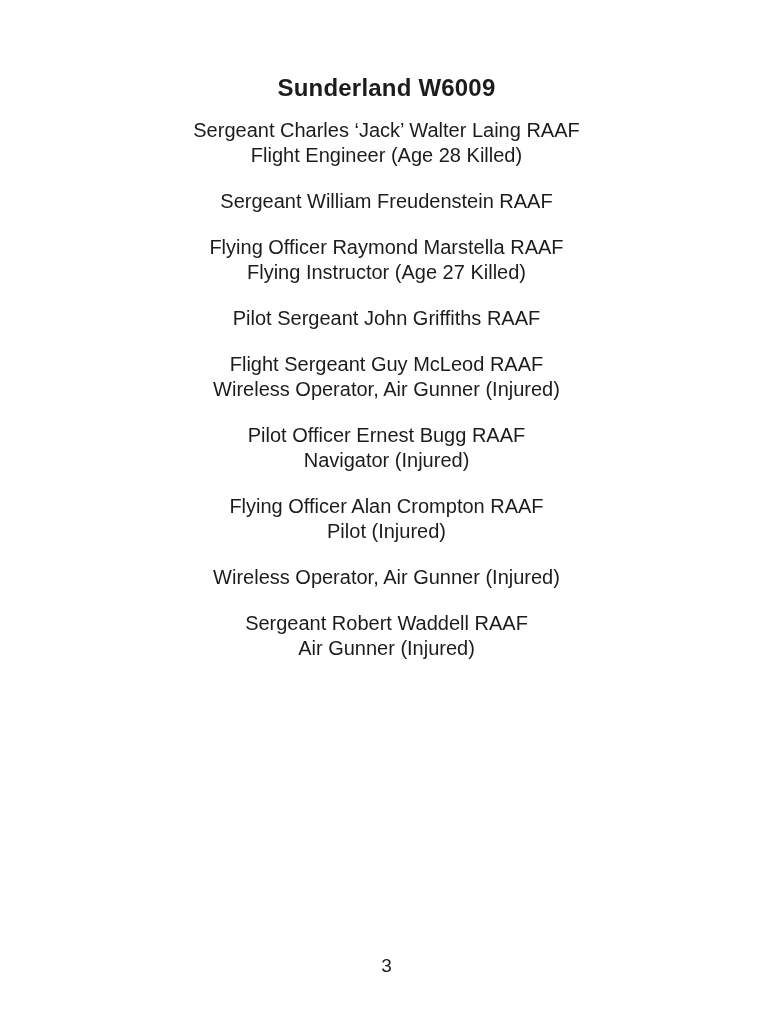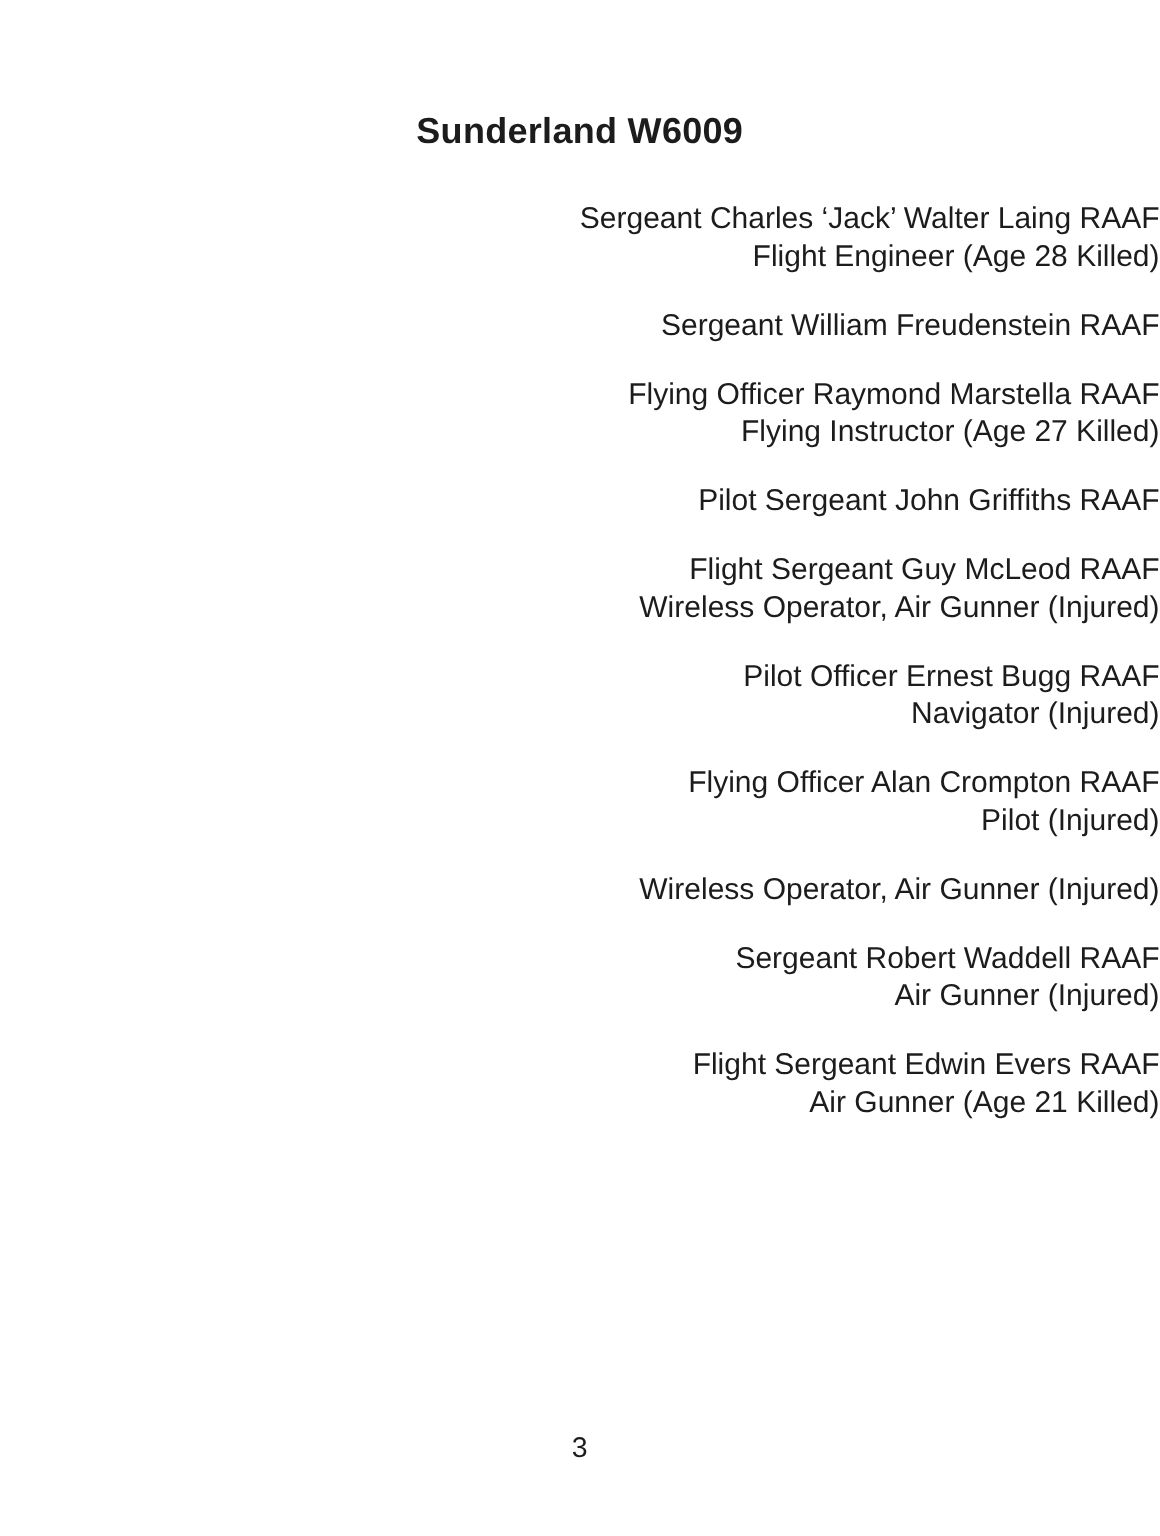--- a/index.html
+++ b/index.html
@@ -12,39 +12,38 @@
     width: 773px;
     height: 1024px;
     background: #ffffff;
     color: #1c1c1c;
     font-family: "Liberation Sans", "DejaVu Sans", sans-serif;
     box-sizing: border-box;
     padding-top: 74px;
     overflow: hidden;
   }
   .title {
-    margin: 0 0 32px 0;
+    margin: 0 0 16px 0;
     text-align: center;
     font-size: 24px;
     line-height: 28px;
     font-weight: bold;
     letter-spacing: 0.2px;
   }
   .crew-list {
     text-align: center;
   }
   .entry {
     margin: 0 auto 21px auto;
     font-size: 20px;
     line-height: 25px;
   }
   .entry .name,
   .entry .role {
     white-space: nowrap;
-    text-align: right;
   }
   .page-number {
     position: absolute;
     left: 0;
     right: 0;
     top: 955px;
     text-align: center;
     font-size: 19px;
     line-height: 22px;
   }
@@ -94,22 +93,18 @@
 
     <div class="entry">
       <div class="role">Wireless Operator, Air Gunner (Injured)</div>
     </div>
 
     <div class="entry">
       <div class="name">Sergeant Robert Waddell RAAF</div>
       <div class="role">Air Gunner (Injured)</div>
     </div>
 
-    <div class="entry">
-      <div class="name">Flight Sergeant Edwin Evers RAAF</div>
-      <div class="role">Air Gunner (Age 21 Killed)</div>
-    </div>
 
   </div>
 
   <div class="page-number">3</div>
 
 </div>
 
 </body></html>

